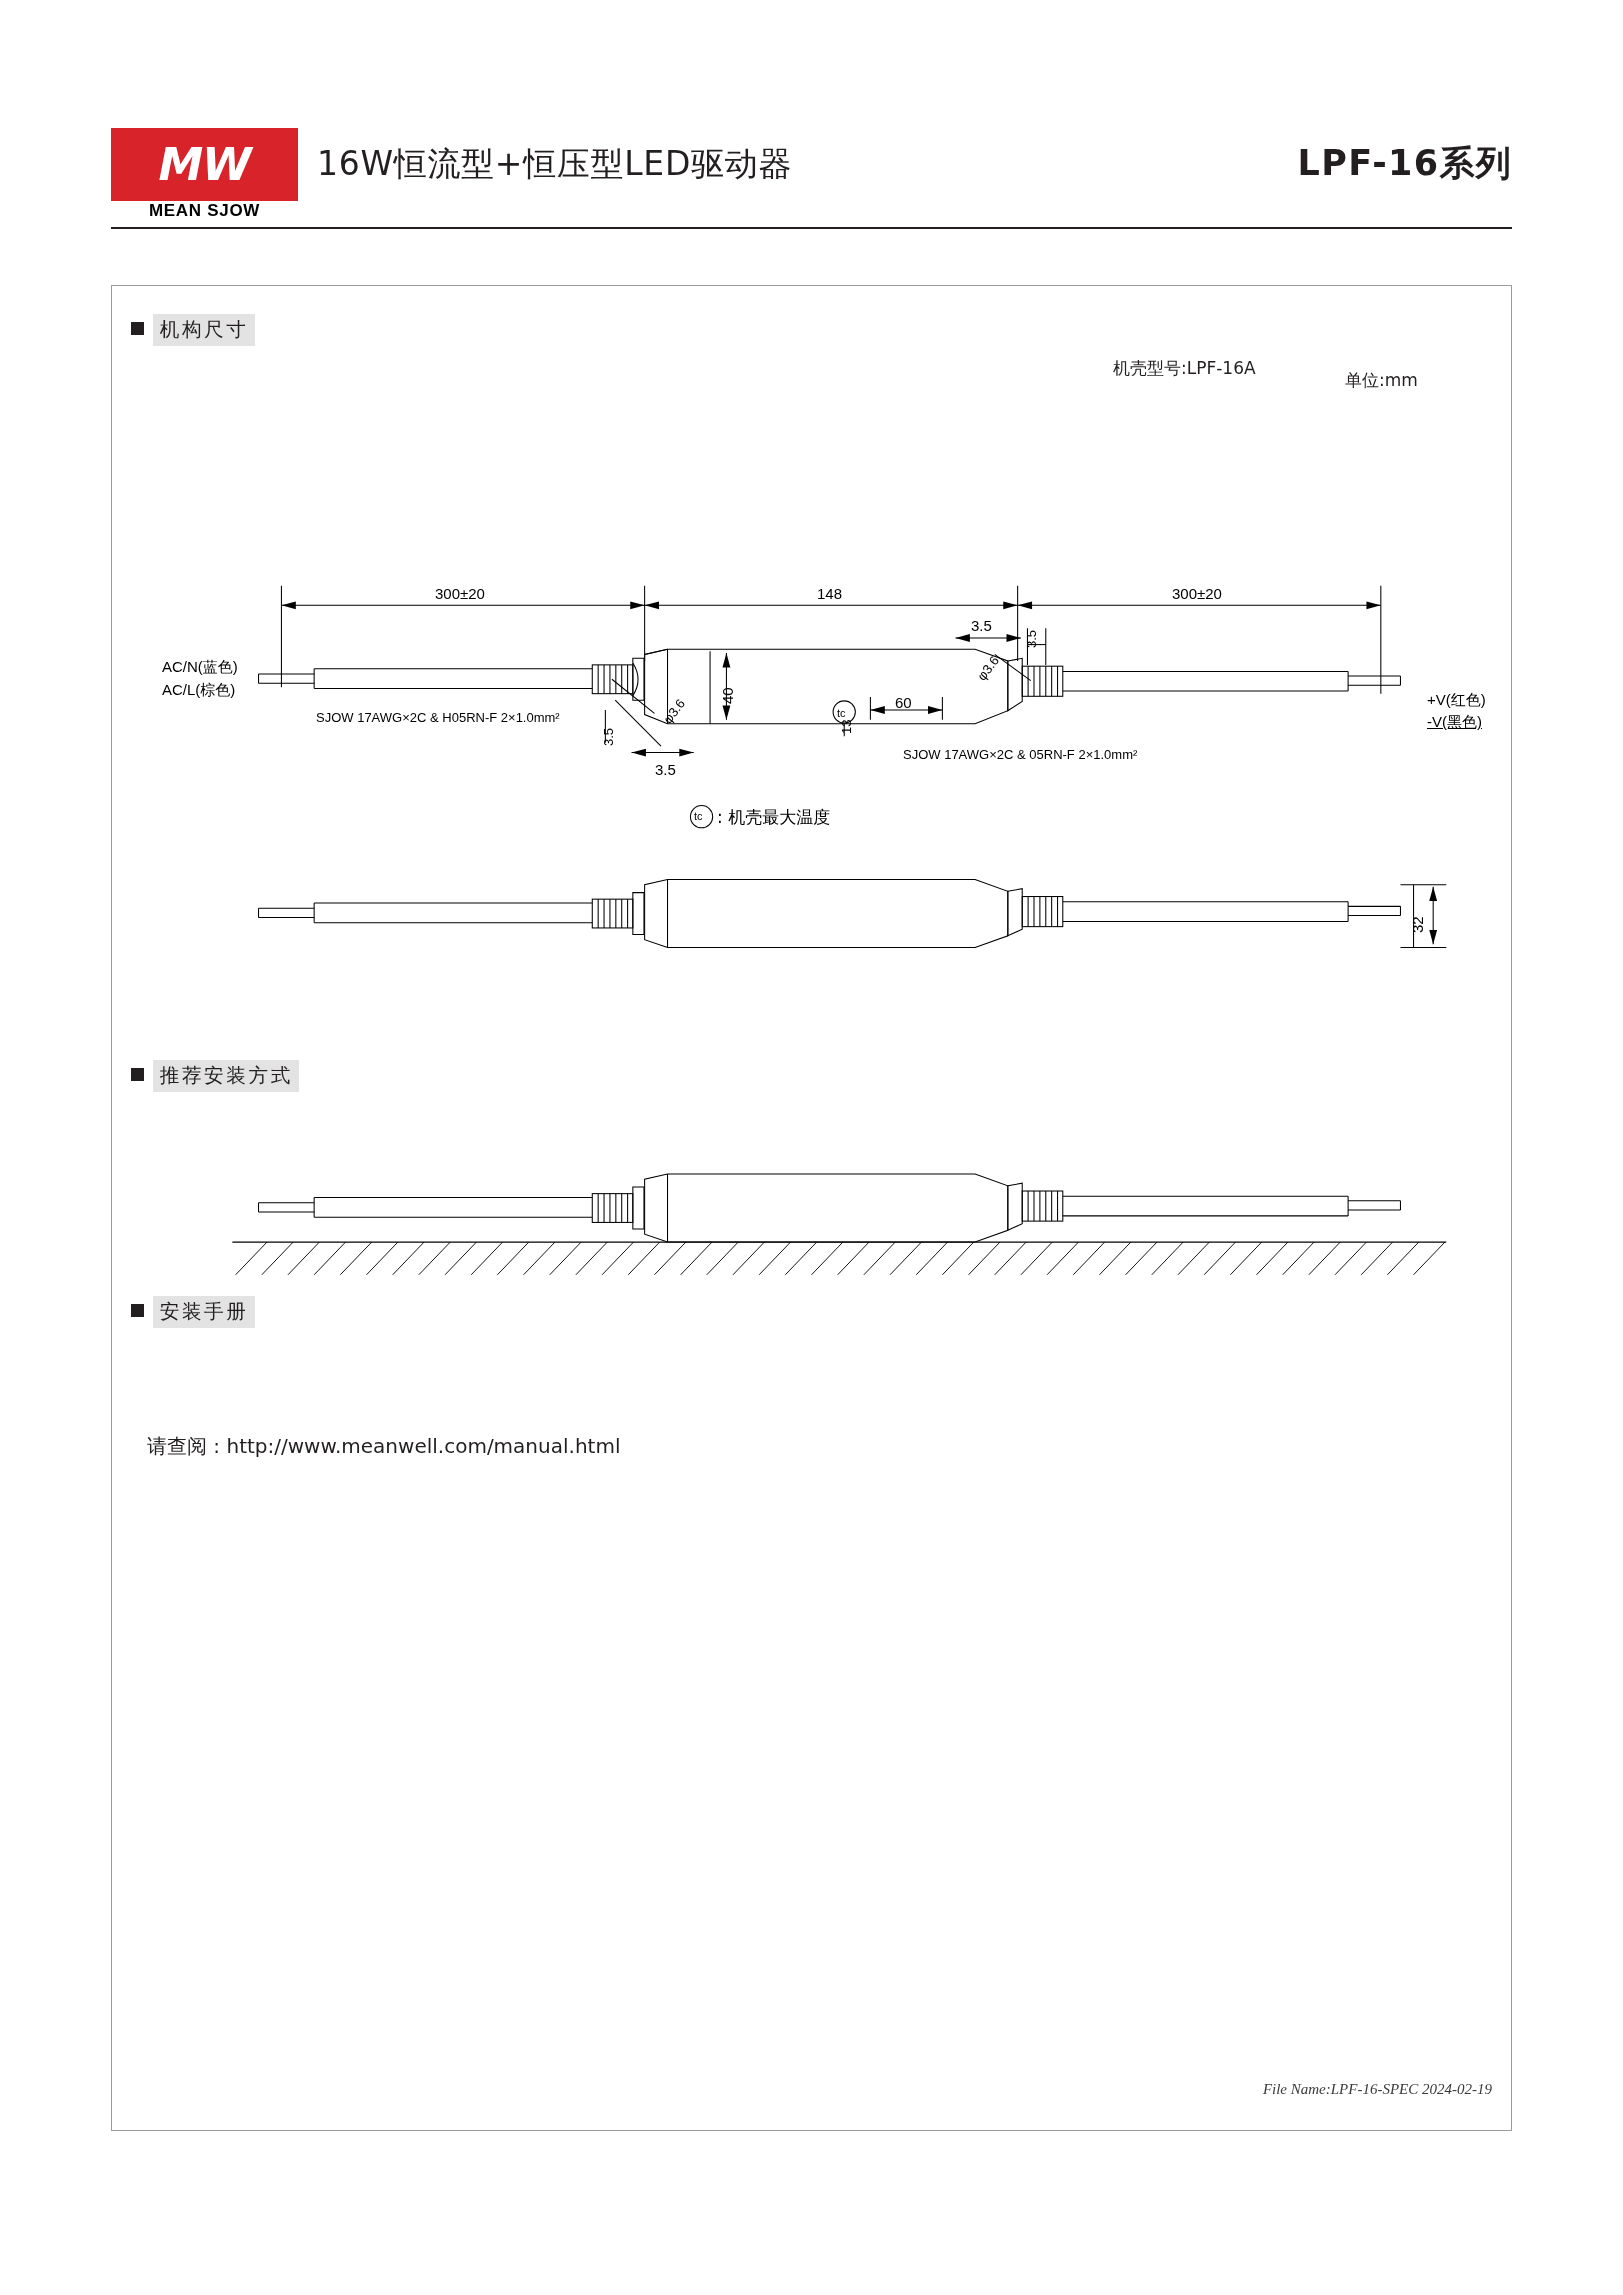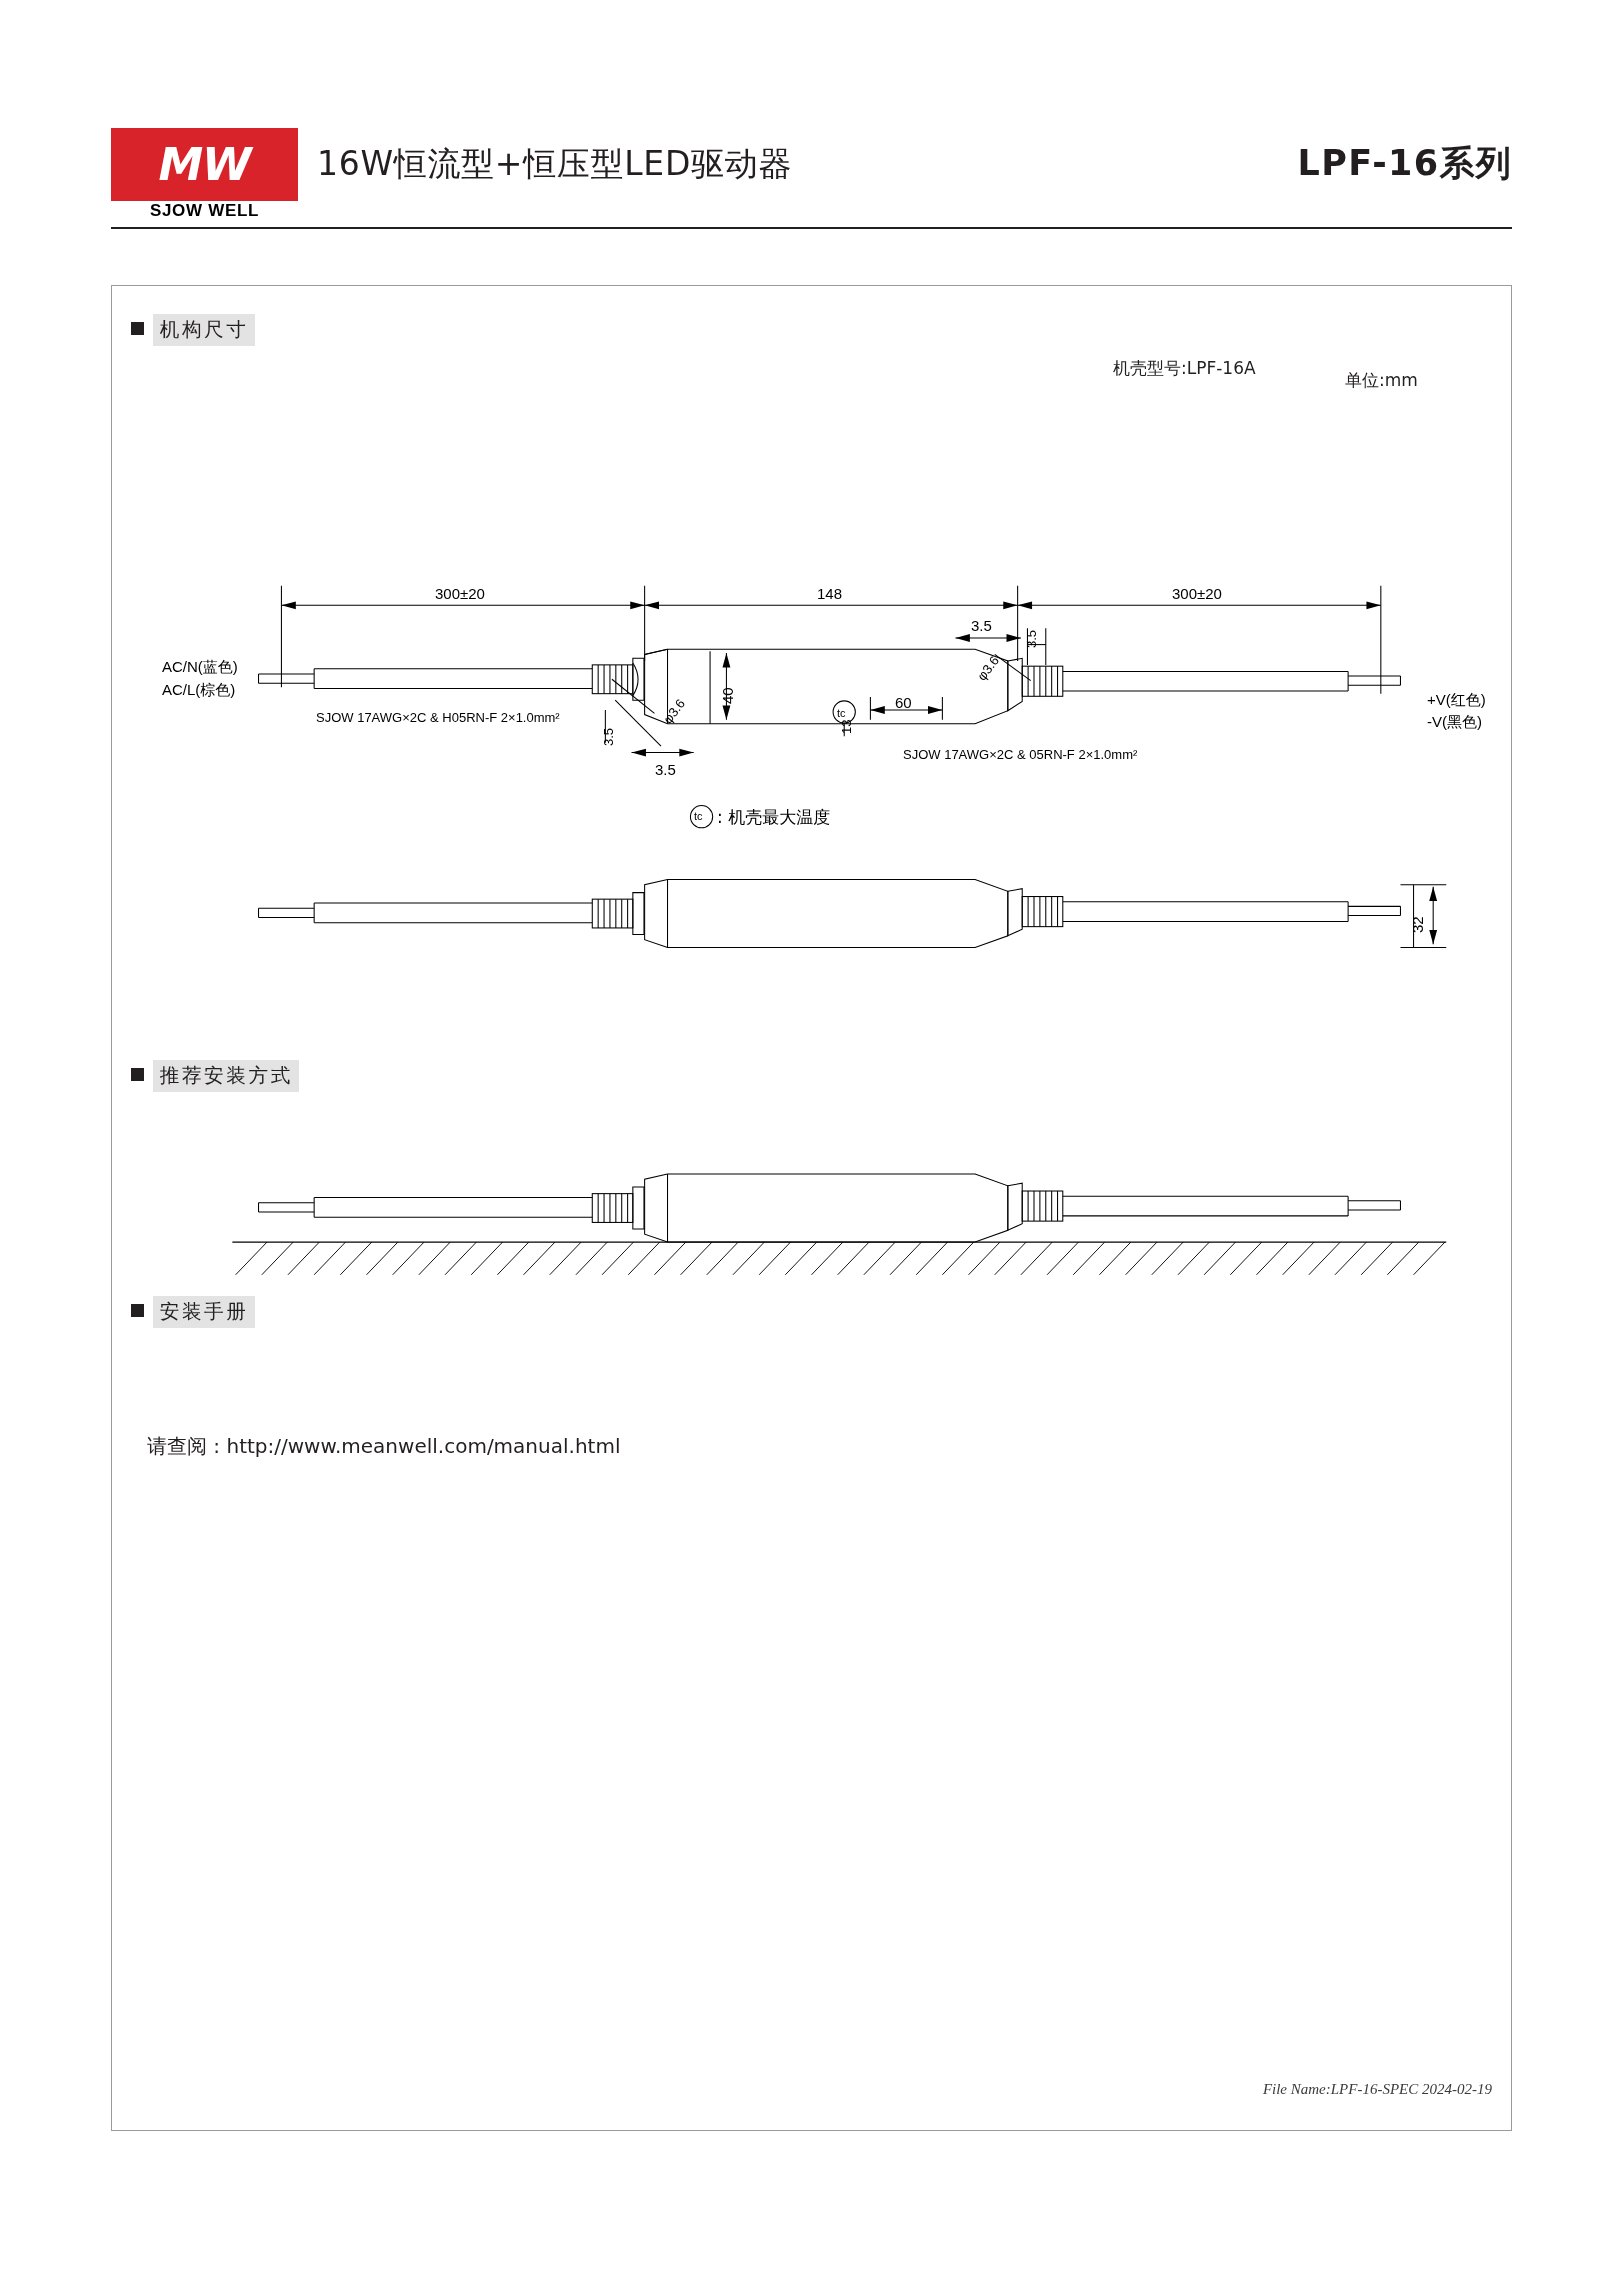--- a/index.html
+++ b/index.html
@@ -189,21 +189,21 @@
 </style>
 </head>
 <body>
 
 <div class="page">
 
   <div class="header">
     <div class="logo">
       <div class="logo-red"></div>
       <div class="logo-mw">MW</div>
-      <div class="logo-text">SJOW WELL</div>
+      <div class="logo-text">MEAN SJOW</div>
     </div>
     <div class="header-title">16W恒流型+恒压型LED驱动器</div>
     <div class="header-series">LPF-16系列</div>
     <div class="header-rule"></div>
   </div>
 
   <div class="content-box"></div>
 
   <div class="sec-head sec-mech">
     <span class="bullet"></span><span class="label">机构尺寸</span>
@@ -464,20 +464,20 @@
   <div class="dtext sm" style="left:660px; top:717px; transform:rotate(-52deg); transform-origin:left top;">φ3.6</div>
   <div class="dtext sm" style="left:974px; top:674px; transform:rotate(-52deg); transform-origin:left top;">φ3.6</div>
 
   <div class="dtext" style="left:162px; top:658px;">AC/N(蓝色)</div>
   <div class="dtext" style="left:162px; top:681px;">AC/L(棕色)</div>
 
   <div class="dtext sm" style="left:316px; top:710px;">SJOW 17AWG×2C &amp; H05RN-F 2×1.0mm²</div>
   <div class="dtext sm" style="left:903px; top:747px;">SJOW 17AWG×2C &amp; 05RN-F 2×1.0mm²</div>
 
   <div class="dtext" style="left:1427px; top:691px;">+V(红色)</div>
-  <div class="dtext" style="left:1427px; top:713px;">-V(黑色)</div>
+  <div class="dtext" style="left:1427px; top:713px;text-decoration:underline;">-V(黑色)</div>
 
   <div class="dtext xs" style="left:694px; top:810px;">tc</div>
   <div class="dtext xs" style="left:837px; top:707px;">tc</div>
   <div class="dtext cn" style="left:717px; top:806px; font-size:17px;">: 机壳最大温度</div>
 
 </div>
 
 
 </body></html>

